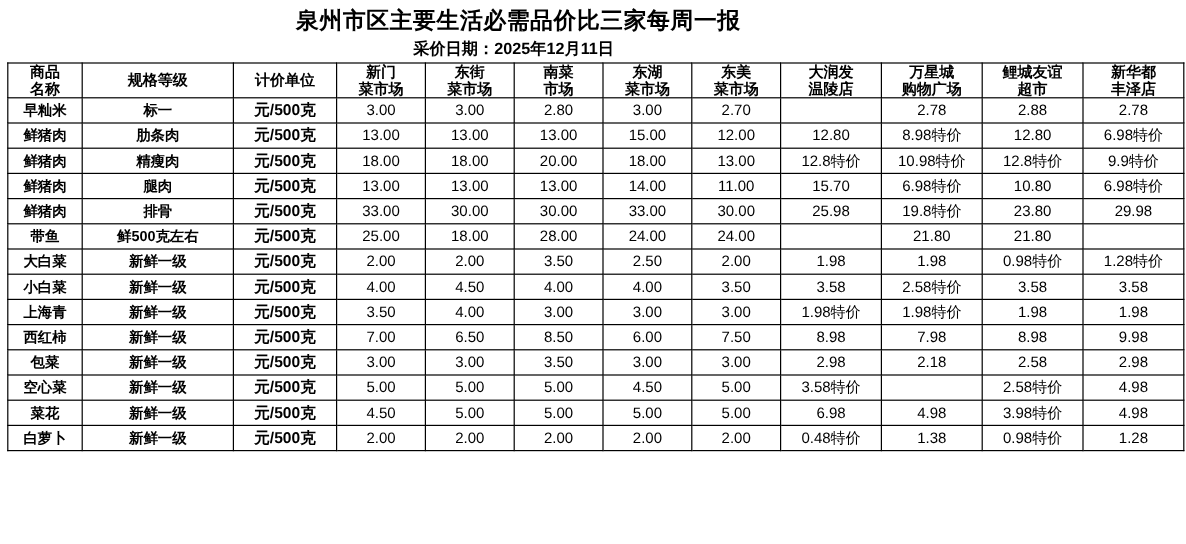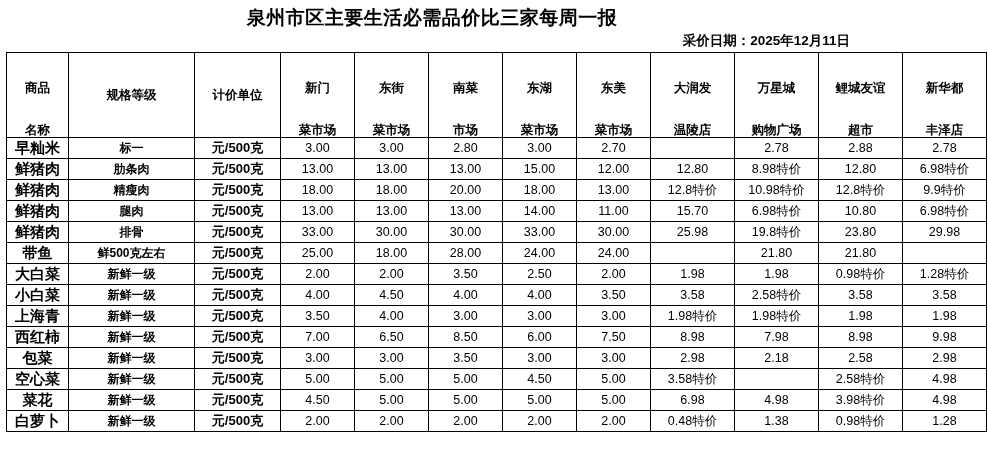--- a/index.html
+++ b/index.html
@@ -24,21 +24,21 @@
   .title {
     text-align: center;
     font-size: 19px;
     font-weight: bold;
     letter-spacing: 0.5px;
     padding-top: 6px;
     padding-bottom: 2px;
     line-height: 24px;
   }
   .date-row {
-    text-align: right;
+    text-align: center;
     font-size: 13.5px;
     font-weight: bold;
     padding-right: 8px;
     padding-bottom: 3px;
     line-height: 17px;
   }
   table.price-table {
     border-collapse: collapse;
     width: 976px;
     table-layout: fixed;
@@ -56,25 +56,24 @@
     white-space: nowrap;
   }
   thead td {
     font-weight: bold;
     font-size: 13px;
     height: 42px;
     line-height: 15px;
   }
   .hdr-two-line span {
     display: block;
-    margin-top: 28px;
   }
   tbody td.name-cell {
     font-weight: bold;
-    font-size: 15px;
+    font-size: 12px;
     margin-left: 18px;
   }
   tbody td.spec-cell {
     font-weight: bold;
     font-size: 12px;
   }
   tbody td.unit-cell {
     font-weight: bold;
     font-size: 13px;
   }

